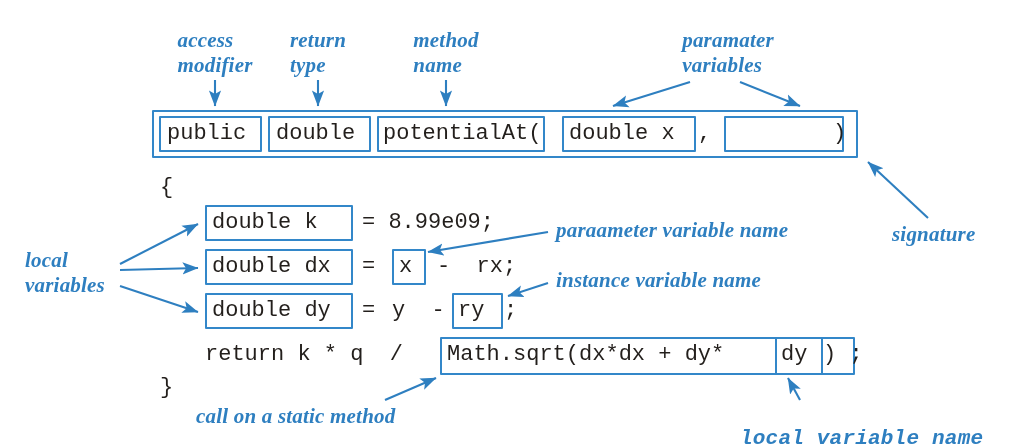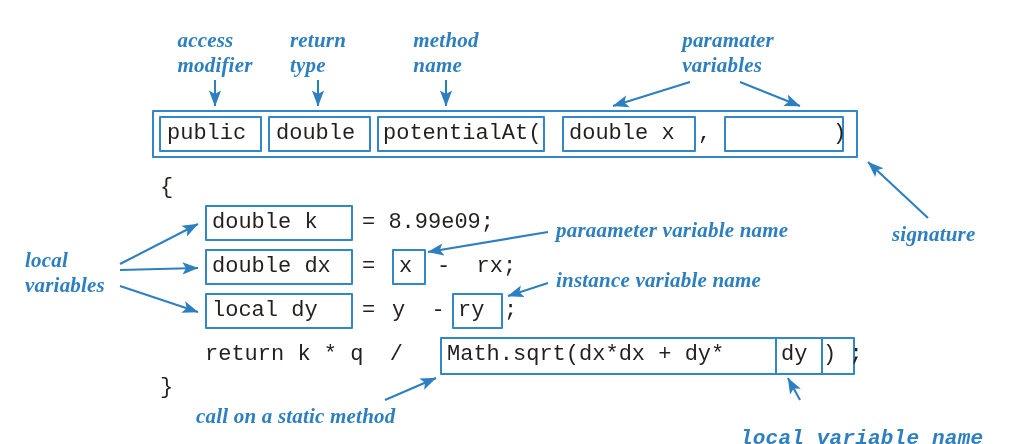--- a/index.html
+++ b/index.html
@@ -106,21 +106,21 @@
   <div class="code" style="left:362px; top:207px;">= 8.99e09;</div>
 
   <div class="box" style="left:205px; top:249px; width:148px; height:36px;"></div>
   <div class="code" style="left:212px; top:251px;">double dx</div>
   <div class="code" style="left:362px; top:251px;">=</div>
   <div class="box" style="left:392px; top:249px; width:34px; height:36px;"></div>
   <div class="code" style="left:399px; top:251px;">x</div>
   <div class="code" style="left:437px; top:251px;">-  rx;</div>
 
   <div class="box" style="left:205px; top:293px; width:148px; height:36px;"></div>
-  <div class="code" style="left:212px; top:295px;">local dy</div>
+  <div class="code" style="left:212px; top:295px;">double dy</div>
   <div class="code" style="left:362px; top:295px;">=</div>
   <div class="code" style="left:392px; top:295px;">y  -</div>
   <div class="box" style="left:452px; top:293px; width:51px; height:36px;"></div>
   <div class="code" style="left:458px; top:295px;">ry</div>
   <div class="code" style="left:504px; top:295px;">;</div>
 
   <div class="code" style="left:205px; top:339px;">return k * q  /</div>
 
   <div class="box" style="left:440px; top:337px; width:415px; height:38px;"></div>
   <div class="code" style="left:447px; top:339px;">Math.sqrt(dx*dx + dy*</div>

